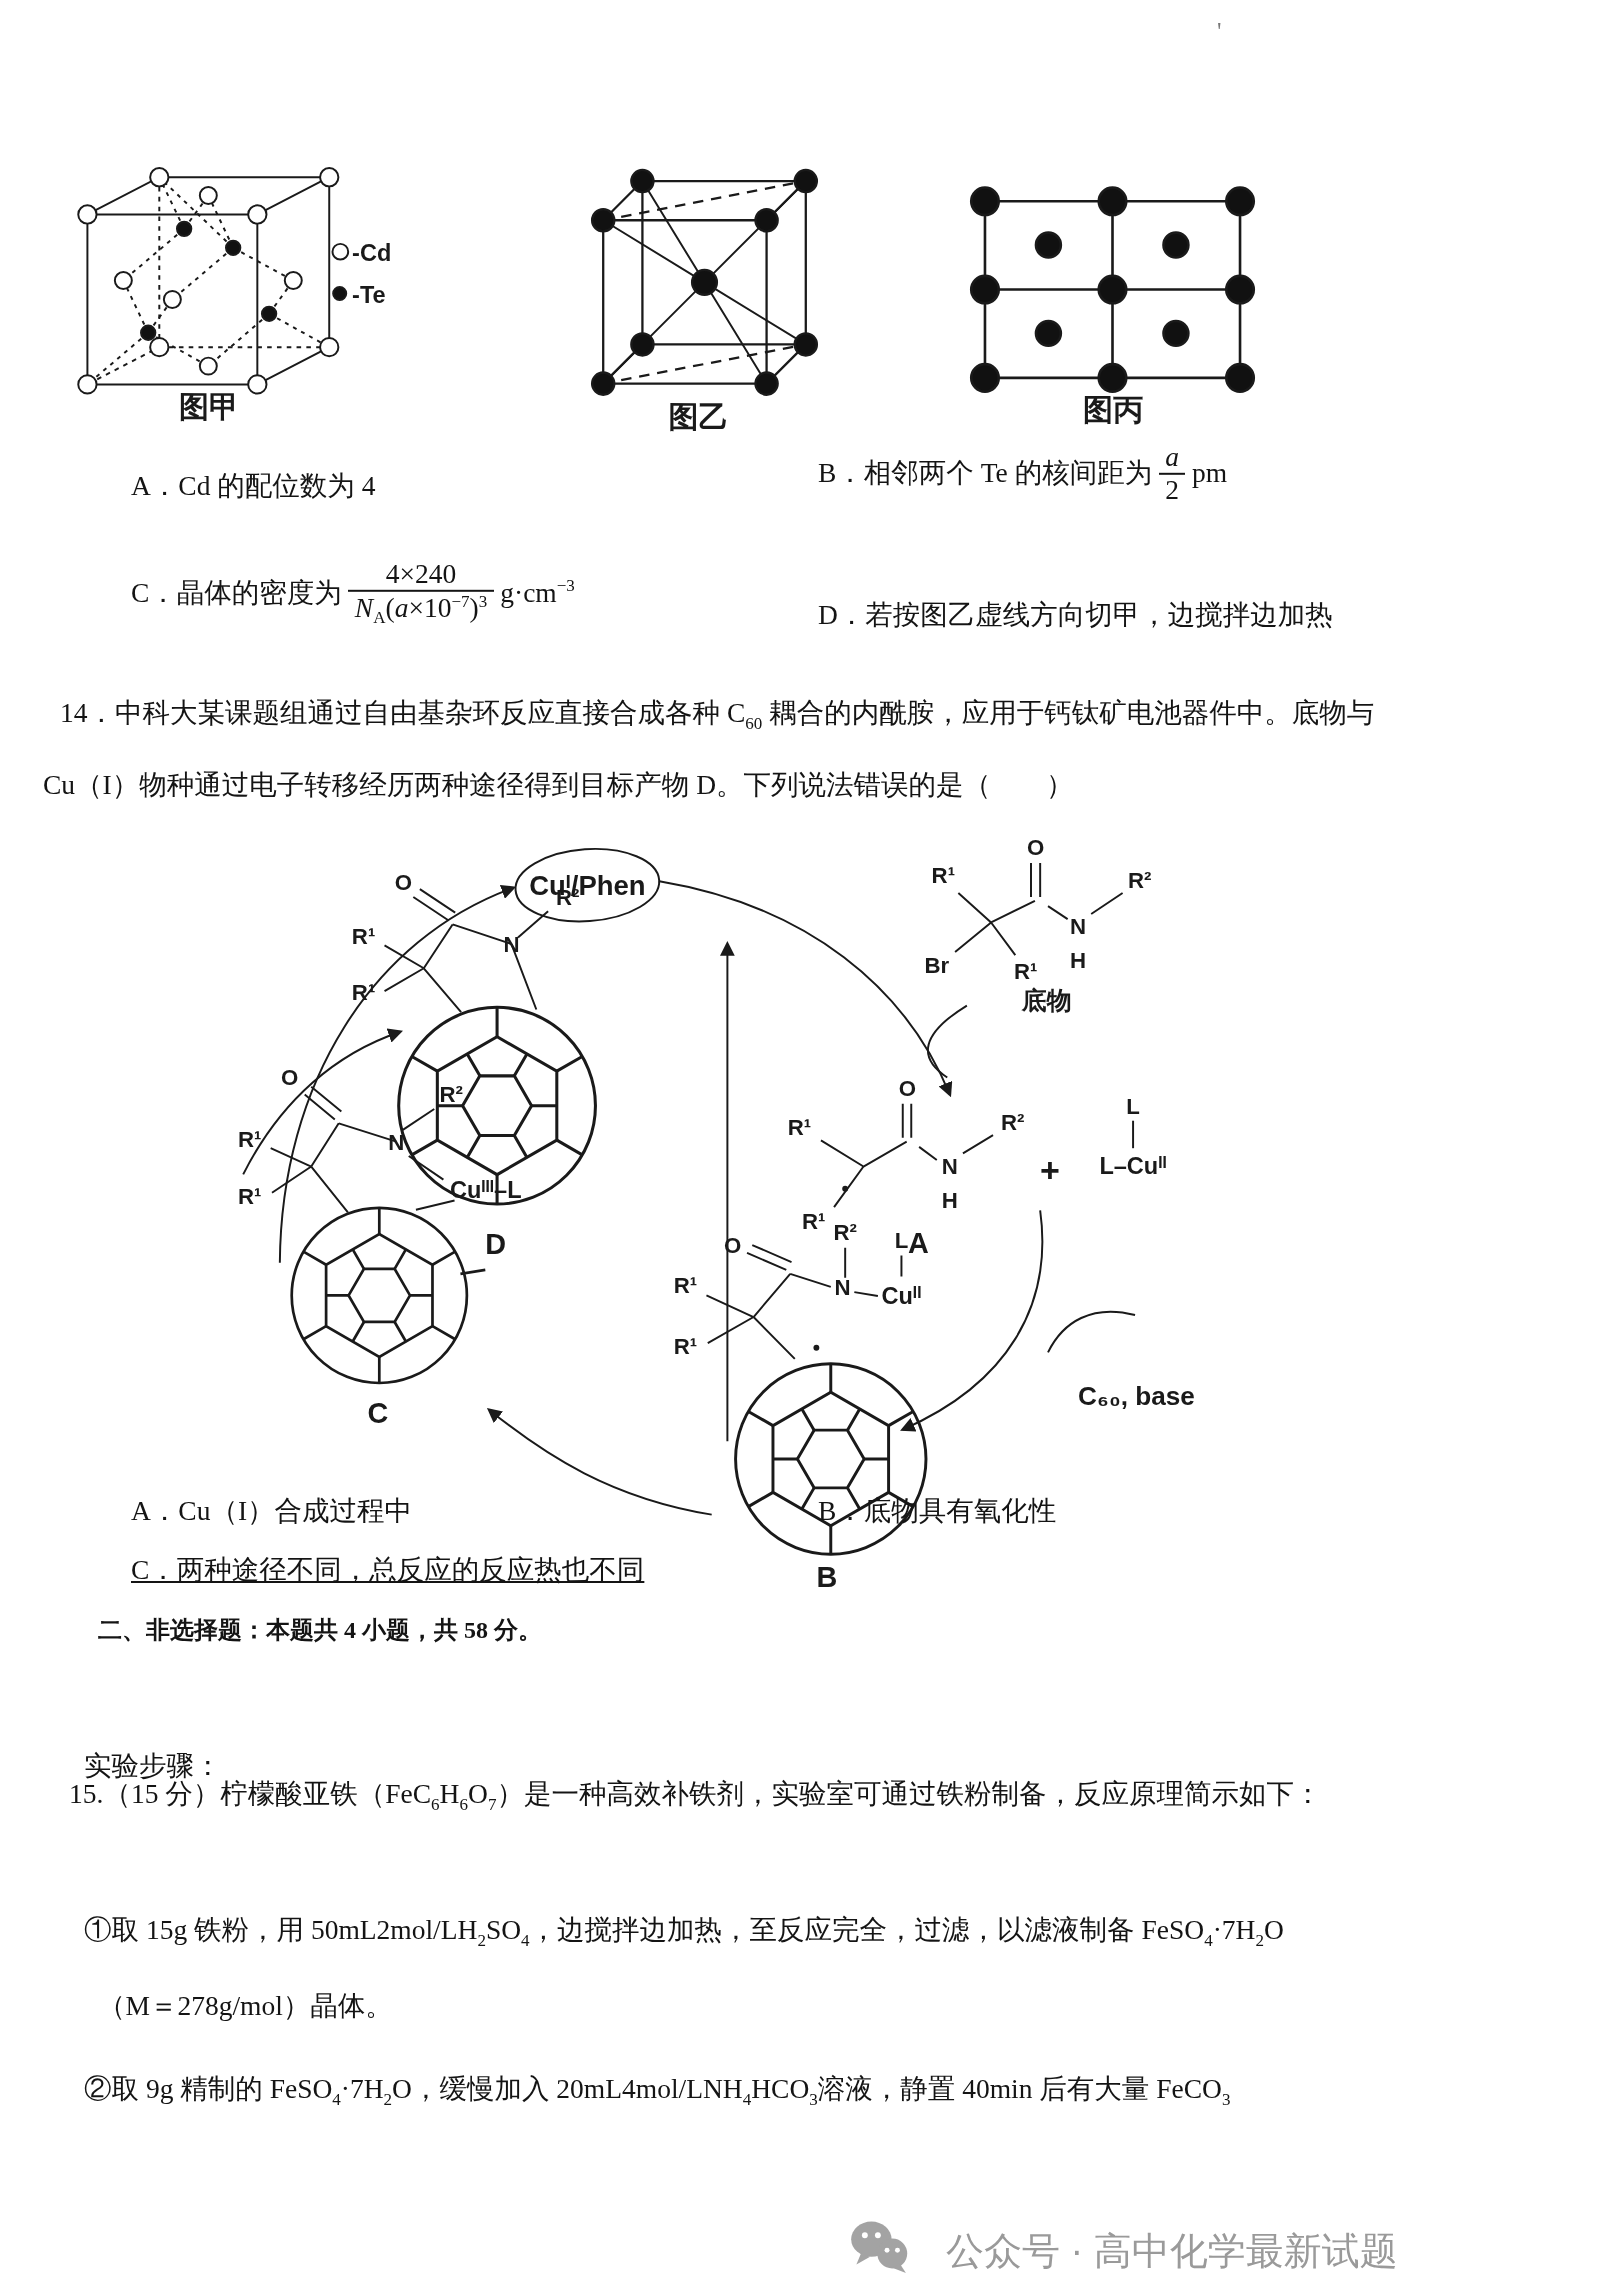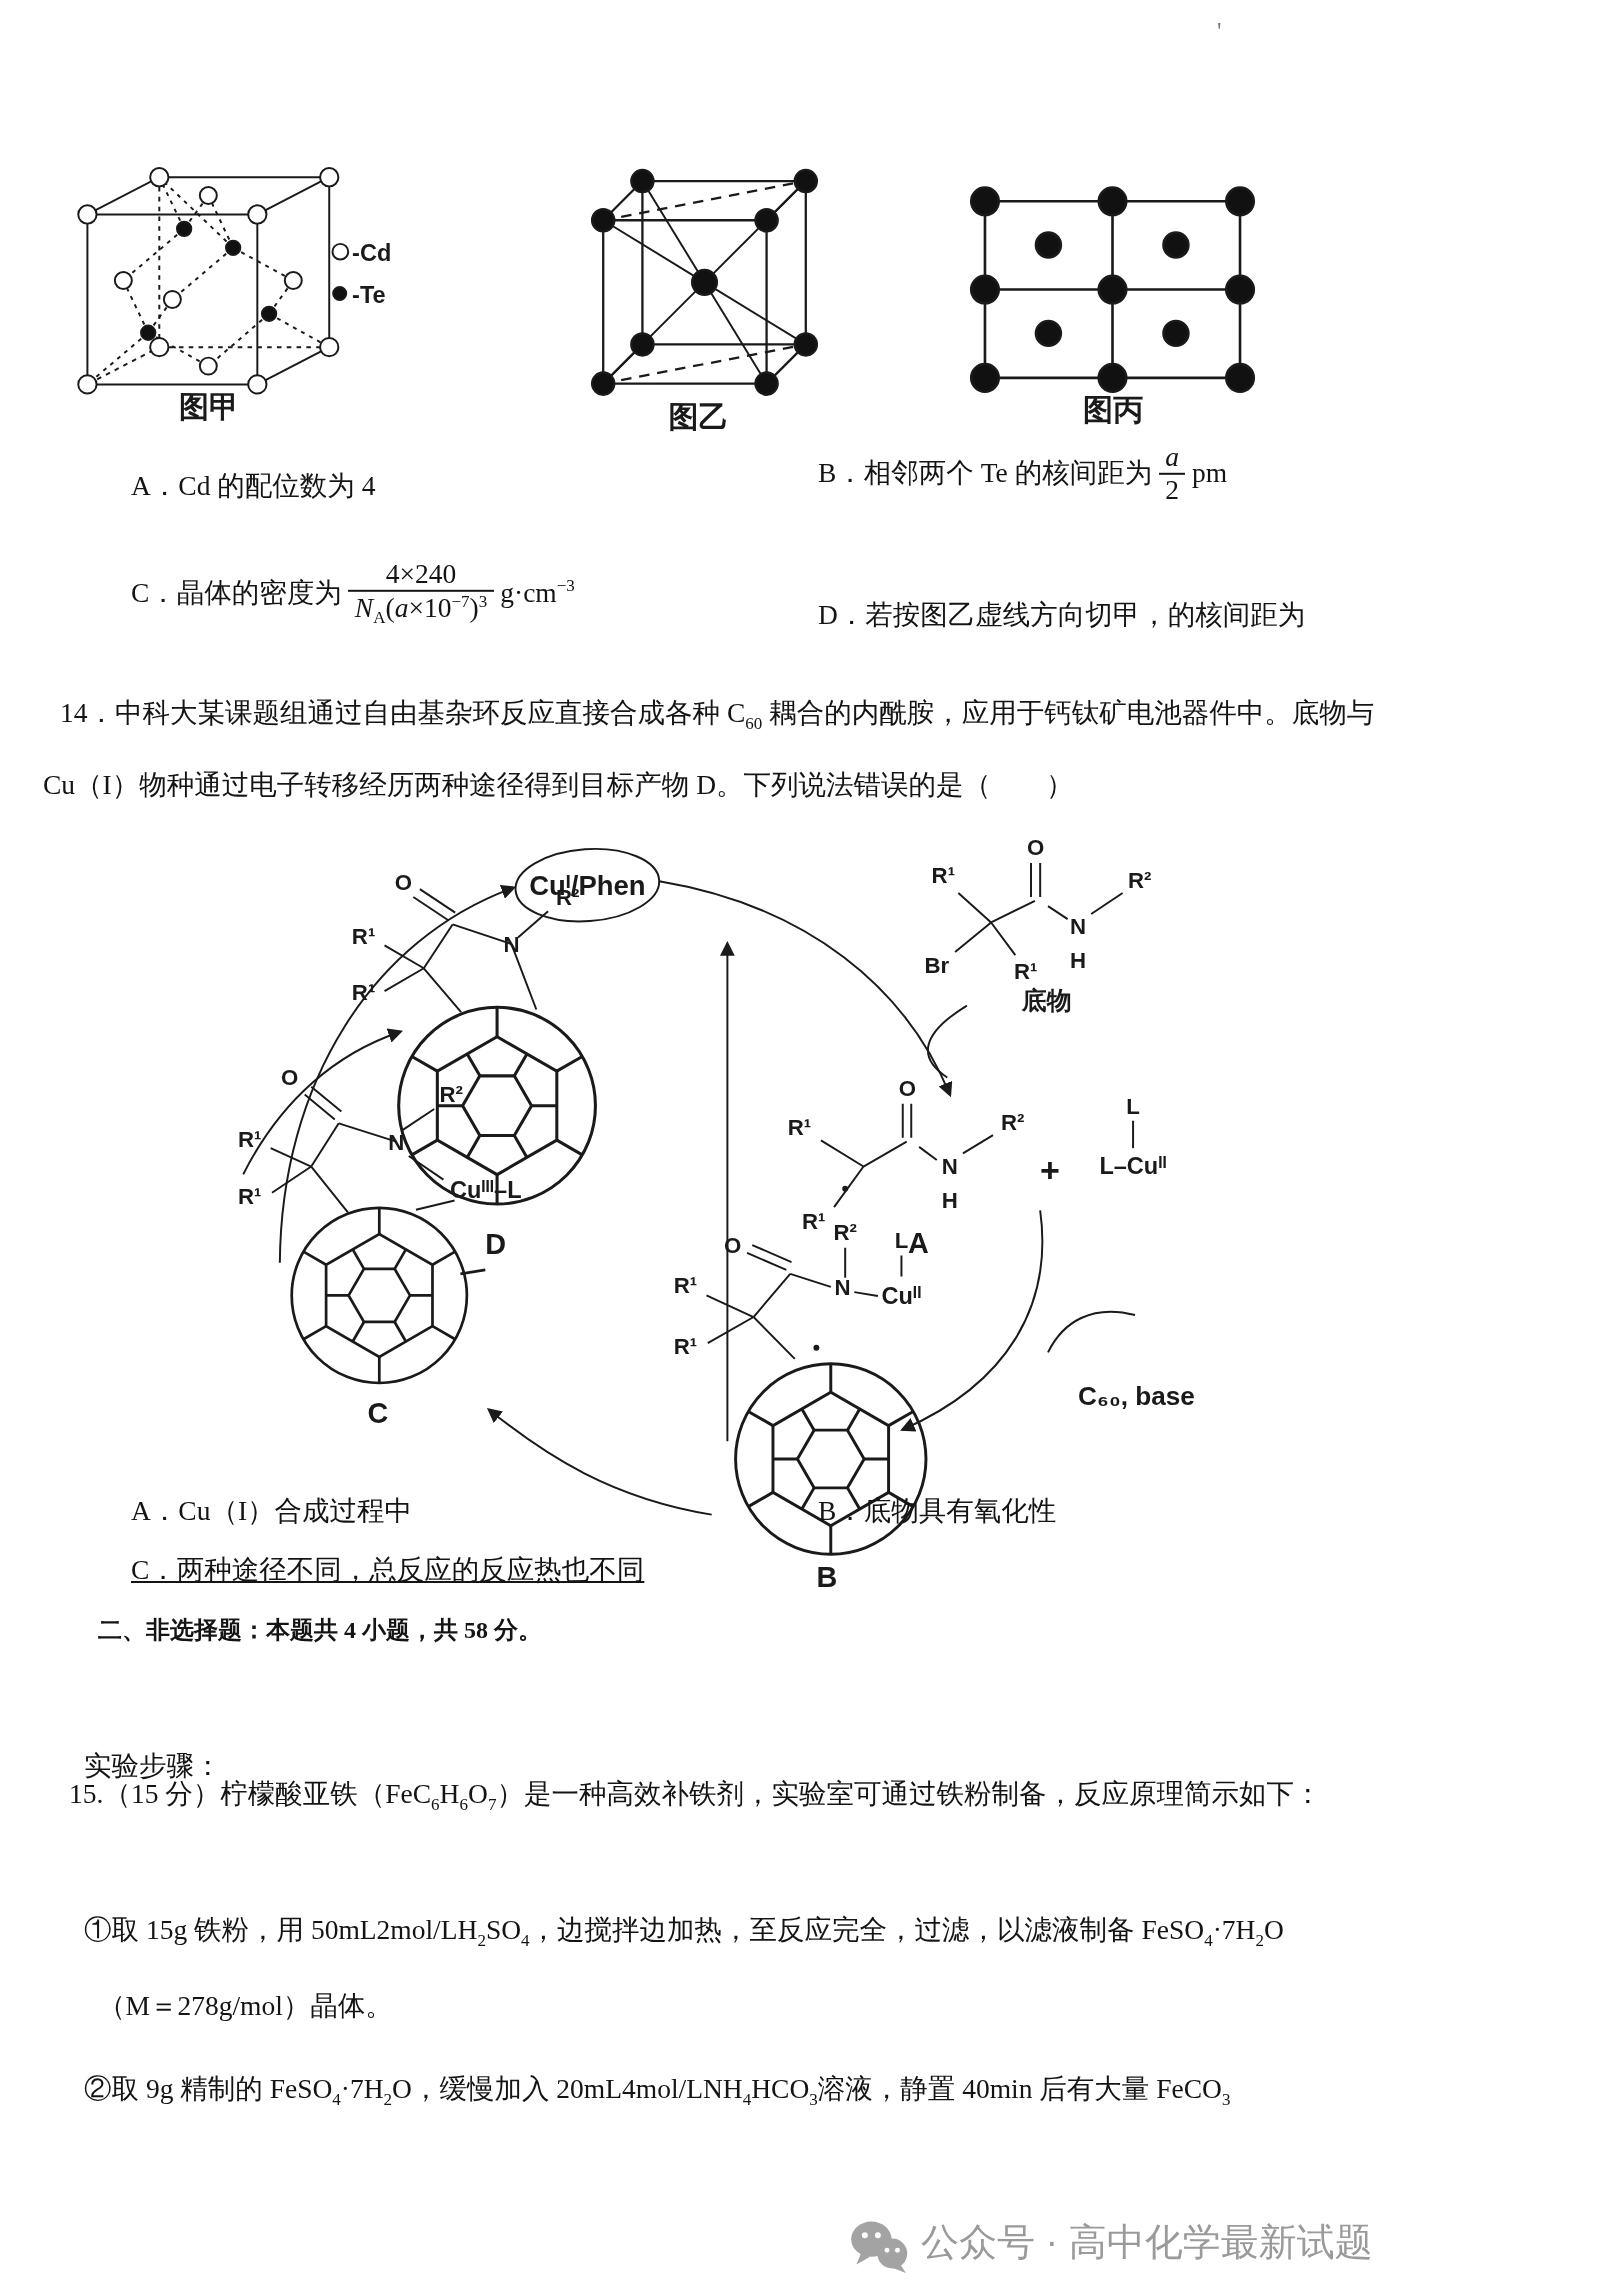--- a/index.html
+++ b/index.html
@@ -10,21 +10,21 @@
   }
   .abs{position:absolute;white-space:nowrap;}
   .sub{vertical-align:sub;font-size:0.62em;}
   .sup{vertical-align:super;font-size:0.62em;}
   .i{font-style:italic;}
   .frac{display:inline-flex;flex-direction:column;align-items:center;
         vertical-align:middle;line-height:1.12;margin:0 6.5px;transform:translateY(-0.08em);}
   .frac .num,.frac .den{padding:0 6.5px;text-align:center;}
   .frac .den{border-top:2px solid #141414;}
   .sec-title{font-weight:bold;font-size:24px;}
-  .footer{display:flex;align-items:flex-start;gap:4px;}
+  .footer{display:flex;align-items:flex-end;gap:29px;}
   .footer-text{color:#9a9a9a;font-size:38px;font-family:"Liberation Sans","DejaVu Sans",sans-serif;}
   svg{overflow:visible;}
   svg text{font-family:"Liberation Sans","DejaVu Sans",sans-serif;font-weight:bold;fill:#1a1a1a;}
   svg text.cap{font-family:"Liberation Serif","DejaVu Serif",serif;font-size:46px;}
   svg text.cjk{font-family:"Liberation Serif","DejaVu Serif",serif;}
   .stray{color:#777;}
 </style>
 </head>
 <body>
 
@@ -141,21 +141,21 @@
 
   <div class="abs" style="left:131px;top:468px;">A．Cd 的配位数为 4</div>
   <div class="abs" style="left:818px;top:444px;"><span>B．相邻两个 Te 的核间距为</span><span class="frac">
         <span class="num"><span class="i">a</span></span>
         <span class="den"><span>2</span></span>
       </span><span>pm</span></div>
   <div class="abs" style="left:131px;top:561px;"><span>C．晶体的密度为</span><span class="frac">
         <span class="num"><span>4×240</span></span>
         <span class="den"><span class="i">N</span><span class="sub">A</span><span>(</span><span class="i">a</span><span>×10</span><span class="sup">−7</span><span>)</span><span class="sup">3</span></span>
       </span><span>g·cm</span><span class="sup">−3</span></div>
-  <div class="abs" style="left:818px;top:597px;">D．若按图乙虚线方向切甲，的核间距为</div>
+  <div class="abs" style="left:818px;top:597px;">D．若按图乙虚线方向切甲，边搅拌边加热</div>
 
   <div class="abs" style="left:60px;top:695px;"><span>14．中科大某课题组通过自由基杂环反应直接合成各种 C</span><span class="sub">60</span><span> 耦合的内酰胺，应用于钙钛矿电池器件中。底物与</span></div>
   <div class="abs" style="left:43px;top:767px;">Cu（I）物种通过电子转移经历两种途径得到目标产物 D。下列说法错误的是（　　）</div>
 
   <div class="abs" style="left:183px;top:834px;">
     <svg width="1060" height="756" viewBox="0 0 1620 1155" fill="none" stroke="#1a1a1a" stroke-width="3" style="font-size:42px">
       <defs>
         <marker id="ah" viewBox="0 0 10 10" refX="8" refY="5" markerWidth="7.5" markerHeight="7.5" orient="auto-start-reverse">
           <path d="M0,0 L10,5 L0,10 z" fill="#1a1a1a" stroke="none"></path>
         </marker>

